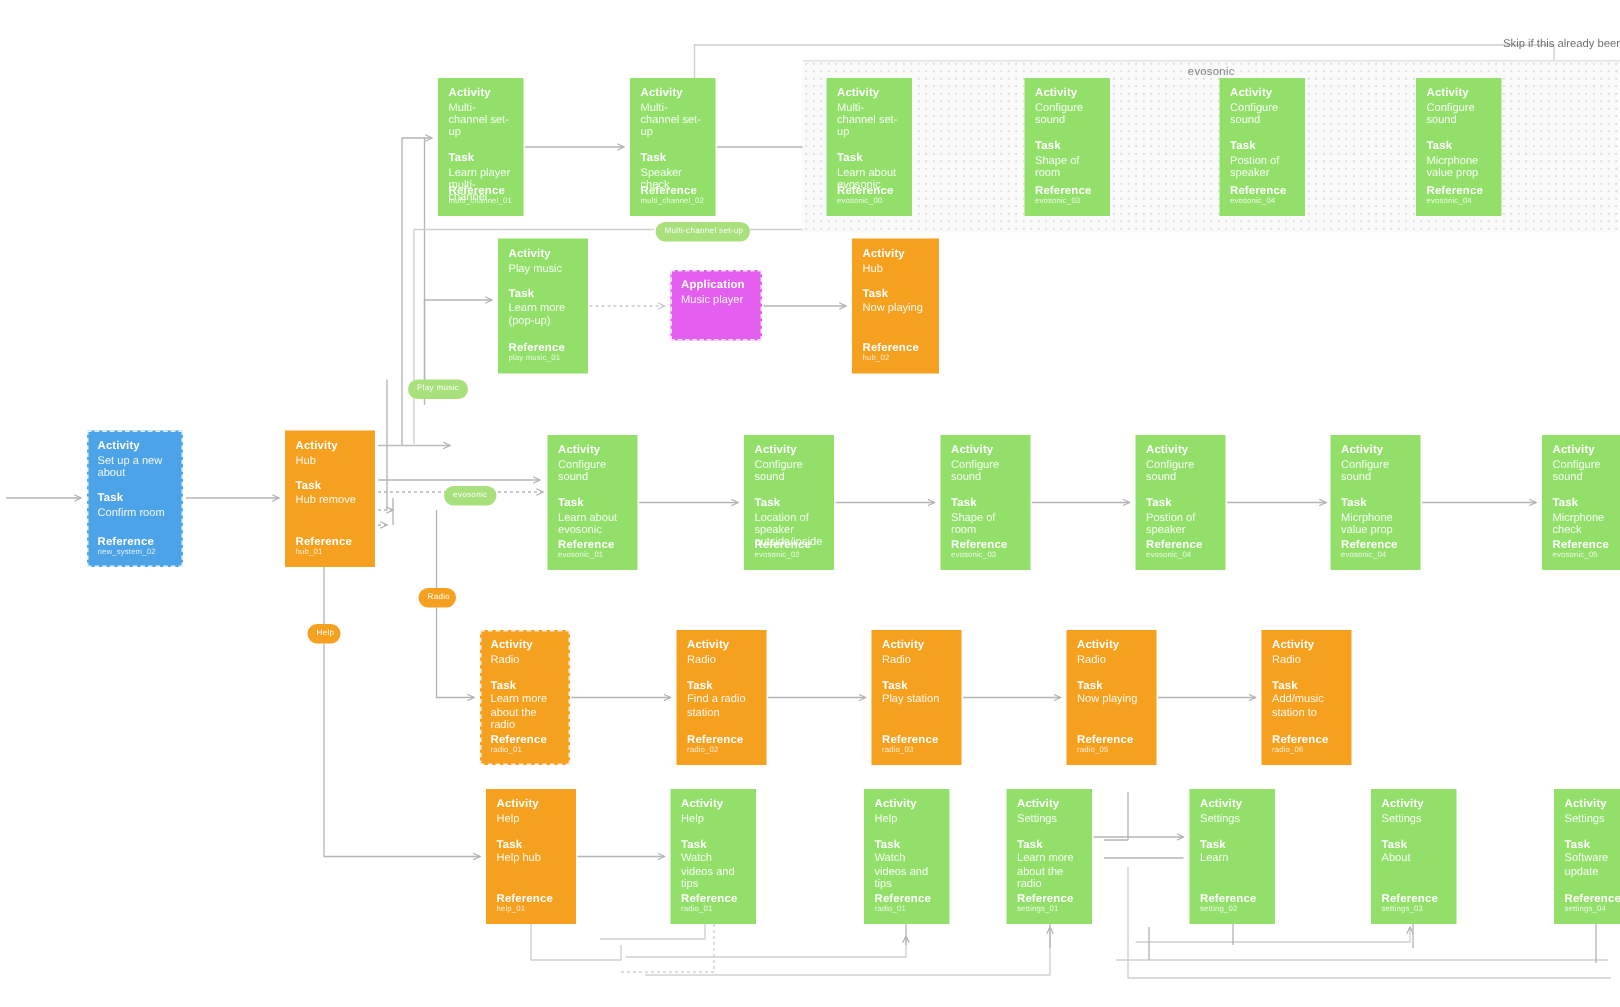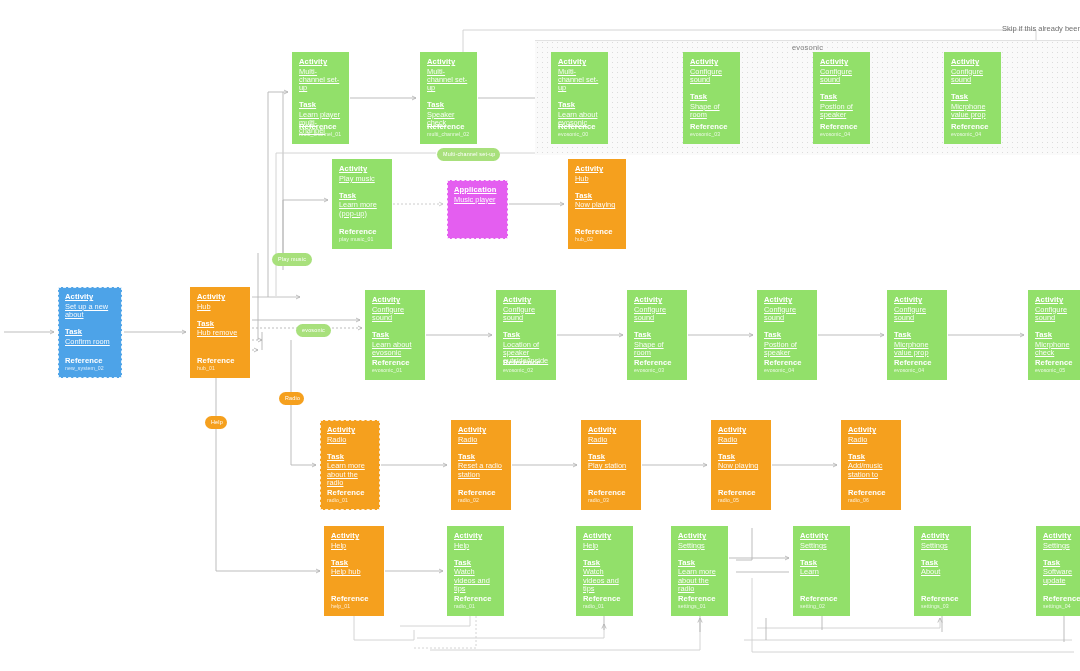--- a/index.html
+++ b/index.html
@@ -45,21 +45,20 @@
     white-space:nowrap;
   }
   
   .card{
     position:absolute;
     box-sizing:border-box;
     padding:6px 7px 5px 7px;
     color:#ffffff;
     line-height:1.12;
     overflow:hidden;
-    text-decoration:underline;
   }
   .card.green{background:#92e06a;}
   .card.orange{background:#f5a01e;}
   .card.blue{background:#4da3e8;}
   .card.magenta{background:#e45ef0;}
   .card.dashed{
     border:1px dashed rgba(255,255,255,.85);
     padding:5px 6px 4px 6px;
   }
   .card .lbl{
@@ -304,21 +303,21 @@
         <div class="val">Play music</div>
         <div class="task-block">
           <div class="lbl">Task</div>
           <div class="val">Learn more (pop-up)</div>
         </div>
         <div class="ref-block">
           <div class="lbl">Reference</div>
           <div class="ref-val">play music_01</div>
         </div>
       </div>
-      <div class="card magenta dashed compact" style="left: 447px; top: 180px; width: 61px; height: 59px;">
+      <div class="card magenta dashed compact" style="left: 447px; top: 180px; width: 61px; height: 47px;">
         <div class="lbl">Application</div>
         <div class="val">Music player</div>
       </div>
       <div class="card orange" style="left: 568px; top: 159px; width: 58px; height: 90px;">
         <div class="lbl">Activity</div>
         <div class="val">Hub</div>
         <div class="task-block">
           <div class="lbl">Task</div>
           <div class="val">Now playing</div>
         </div>
@@ -409,21 +408,21 @@
         <div class="ref-block">
           <div class="lbl">Reference</div>
           <div class="ref-val">radio_01</div>
         </div>
       </div>
       <div class="card orange" style="left: 451px; top: 420px; width: 60px; height: 90px;">
         <div class="lbl">Activity</div>
         <div class="val">Radio</div>
         <div class="task-block">
           <div class="lbl">Task</div>
-          <div class="val">Reset a radio station</div>
+          <div class="val">Find a radio station</div>
         </div>
         <div class="ref-block">
           <div class="lbl">Reference</div>
           <div class="ref-val">radio_02</div>
         </div>
       </div>
       <div class="card orange" style="left: 581px; top: 420px; width: 60px; height: 90px;">
         <div class="lbl">Activity</div>
         <div class="val">Radio</div>
         <div class="task-block">

